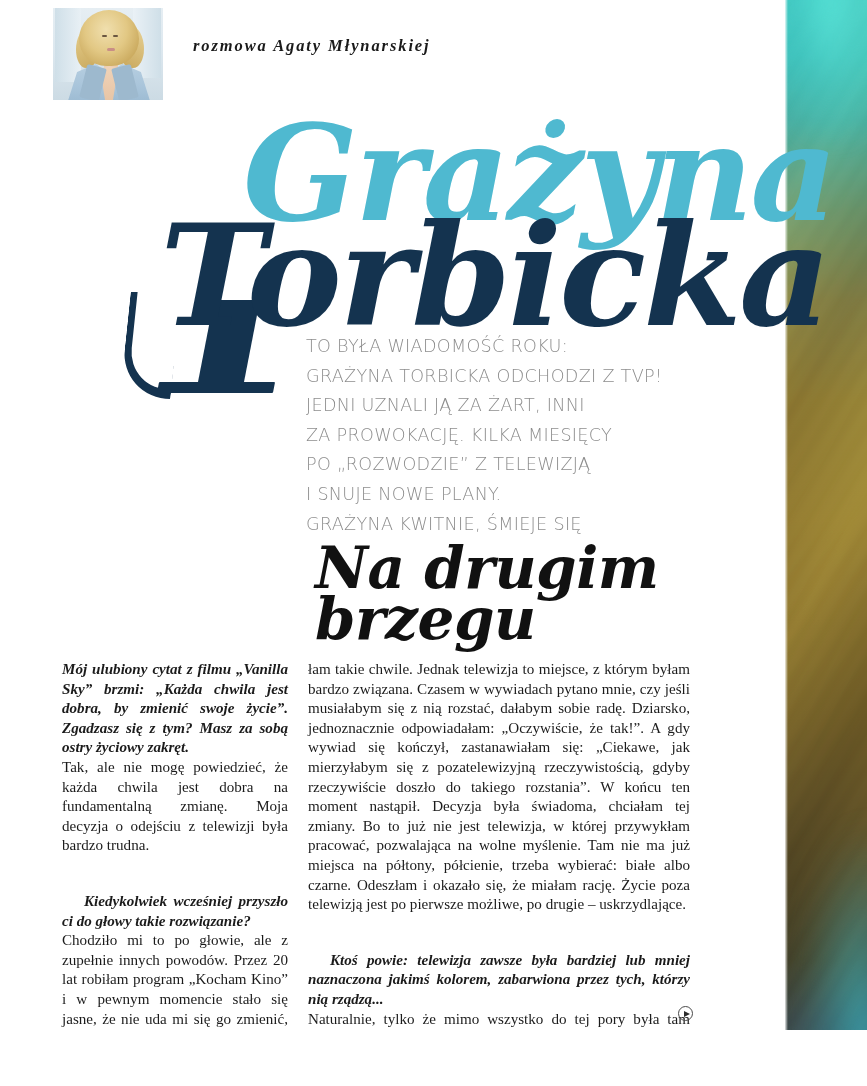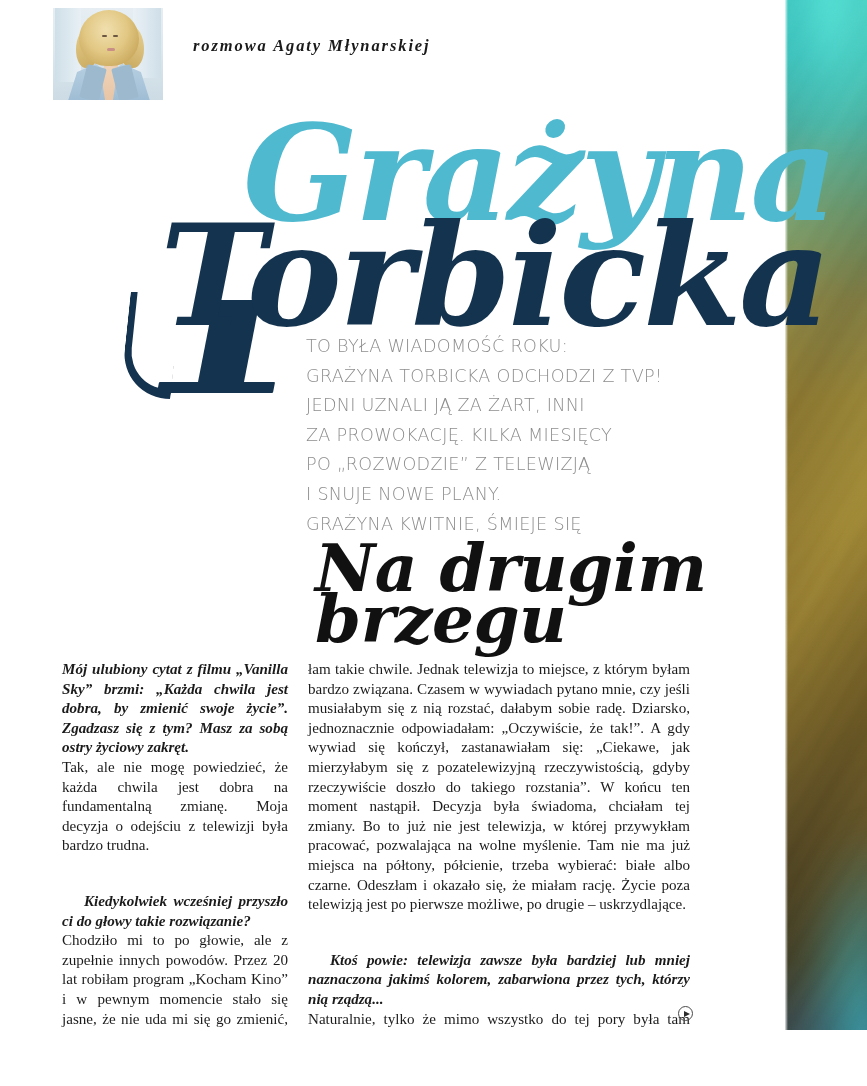--- a/index.html
+++ b/index.html
@@ -267,21 +267,21 @@
 
   
   #headline {
     position: absolute;
     left: 315px;
     top: 543px;
     width: 400px;
     font-family: "DejaVu Serif", "Liberation Serif", serif;
     font-style: italic;
     font-weight: bold;
-    font-size: 66px;
+    font-size: 58px;
     line-height: 51px;
     color: #111111;
     letter-spacing: -0.5px;
   }
 
   
   .col {
     position: absolute;
     font-family: "Liberation Serif", serif;
     font-size: 15.1px;

